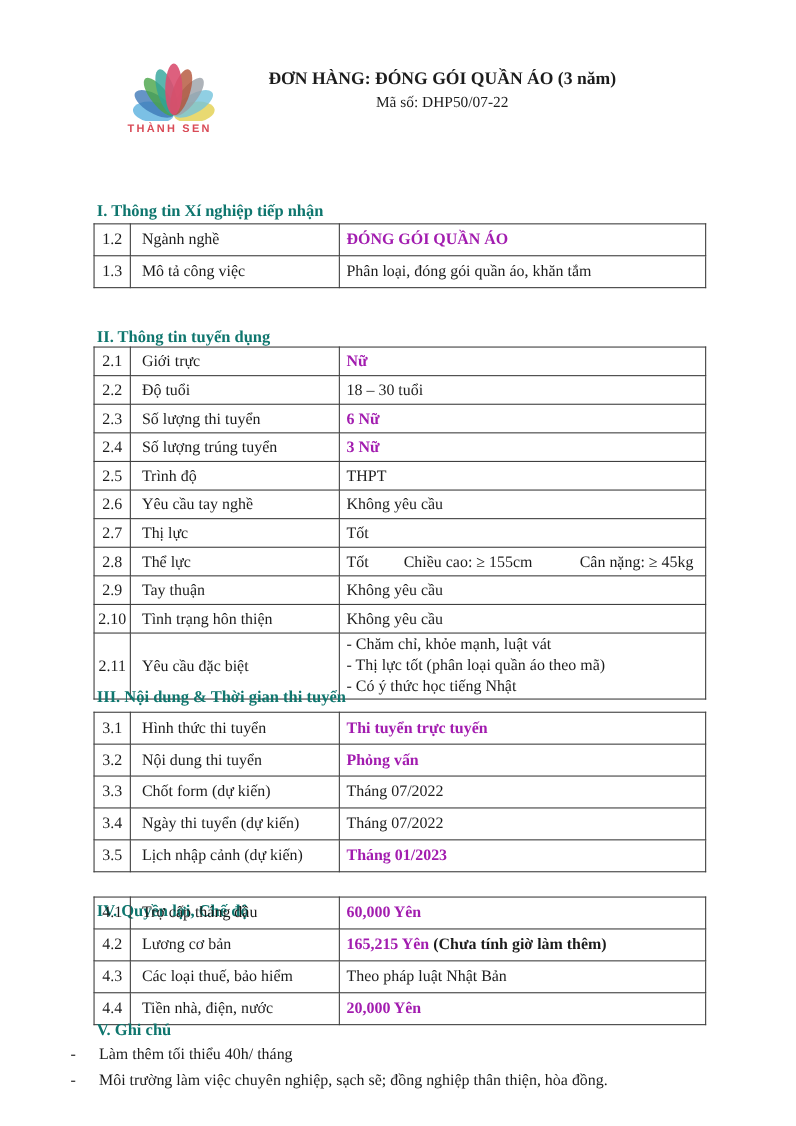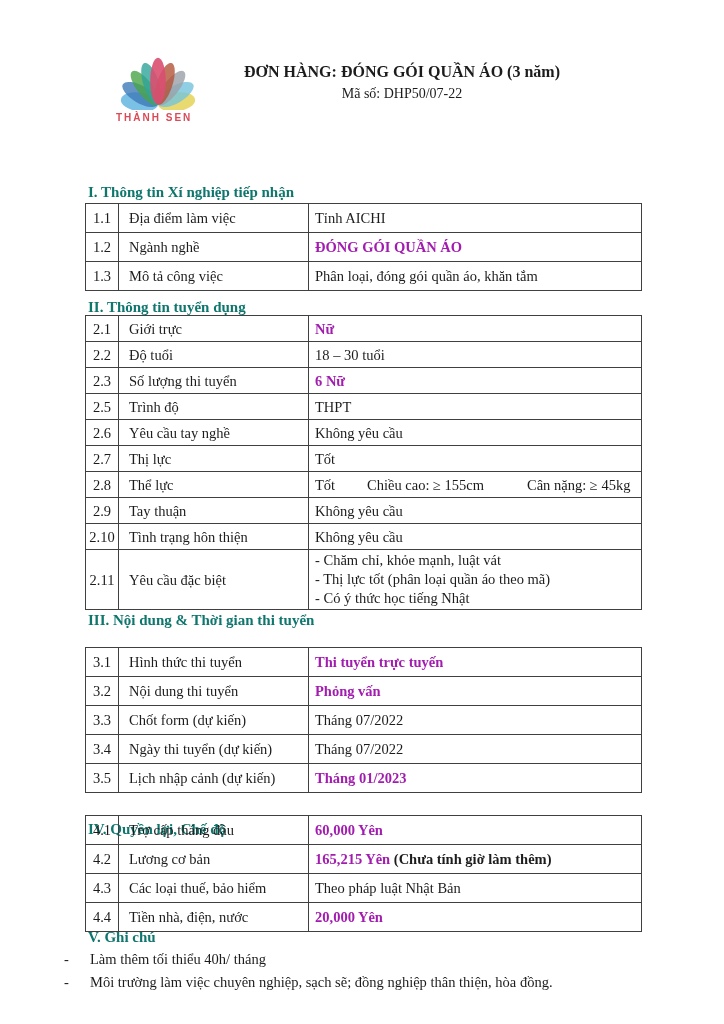--- a/index.html
+++ b/index.html
@@ -13,21 +13,21 @@
   .brand{font-family:"Liberation Sans", sans-serif;font-weight:bold;font-size:10px;
          letter-spacing:2px;color:#d94b57;margin-top:2px;white-space:nowrap;}
   .titles{position:absolute;top:58px;left:0;width:724px;text-align:center;
           padding-left:80px;box-sizing:border-box;}
   .doc-title{font-size:20px;font-weight:bold;letter-spacing:.4px;line-height:22px;}
   .doc-subtitle{font-size:16px;font-weight:bold;margin-top:5px;line-height:18px;}
   .doc-code{font-size:14px;margin-top:5px;line-height:16px;}
   
   .sec-heading{position:absolute;left:88px;font-size:15px;font-weight:bold;
                color:#0f766e;line-height:16px;white-space:nowrap;}
-  .h1{top:184px}.h2{top:299px}.h3{top:612px}.h4{top:821px}.h5{top:929px}
+  .h1{top:184px}.h2{top:299px}.h3{top:626px}.h4{top:821px}.h5{top:929px}
   
   table{position:absolute;left:85px;width:557px;border-collapse:collapse;
         table-layout:fixed;}
   .t1{top:203px}.t2{top:315px}.t3{top:647px}.t4{top:815px}
   td{border:1px solid #404040;font-size:14.5px;line-height:18px;
      vertical-align:middle;padding:1px 6px;overflow:hidden;}
   col.c-no{width:33px}col.c-label{width:190px}
   td.no{text-align:center;padding:1px 2px;}
   td.label{padding-left:10px;}
   td.val{padding-left:6px;}
@@ -73,25 +73,20 @@
   </div>
 
   <div class="sec-heading h1">I. Thông tin Xí nghiệp tiếp nhận</div>
   <table class="t1">
     <colgroup>
         <col class="c-no">
         <col class="c-label">
         <col>
       </colgroup>
     <tbody>
-        <tr>
-      <td class="no">1.1</td>
-      <td class="label">Địa điểm làm việc</td>
-      <td class="val">Tỉnh AICHI</td>
-    </tr>
     <tr>
       <td class="no">1.2</td>
       <td class="label">Ngành nghề</td>
       <td class="val red">ĐÓNG GÓI QUẦN ÁO</td>
     </tr>
     <tr>
       <td class="no">1.3</td>
       <td class="label">Mô tả công việc</td>
       <td class="val">Phân loại, đóng gói quần áo, khăn tắm</td>
     </tr>
@@ -113,20 +108,25 @@
     </tr>
     <tr>
       <td class="no">2.2</td>
       <td class="label">Độ tuổi</td>
       <td class="val">18 – 30 tuổi</td>
     </tr>
     <tr>
       <td class="no">2.3</td>
       <td class="label">Số lượng thi tuyển</td>
       <td class="val red">6 Nữ</td>
+    </tr>
+    <tr>
+      <td class="no">2.4</td>
+      <td class="label">Số lượng trúng tuyển</td>
+      <td class="val red">3 Nữ</td>
     </tr>
     <tr>
       <td class="no">2.5</td>
       <td class="label">Trình độ</td>
       <td class="val">THPT</td>
     </tr>
     <tr>
       <td class="no">2.6</td>
       <td class="label">Yêu cầu tay nghề</td>
       <td class="val">Không yêu cầu</td>

